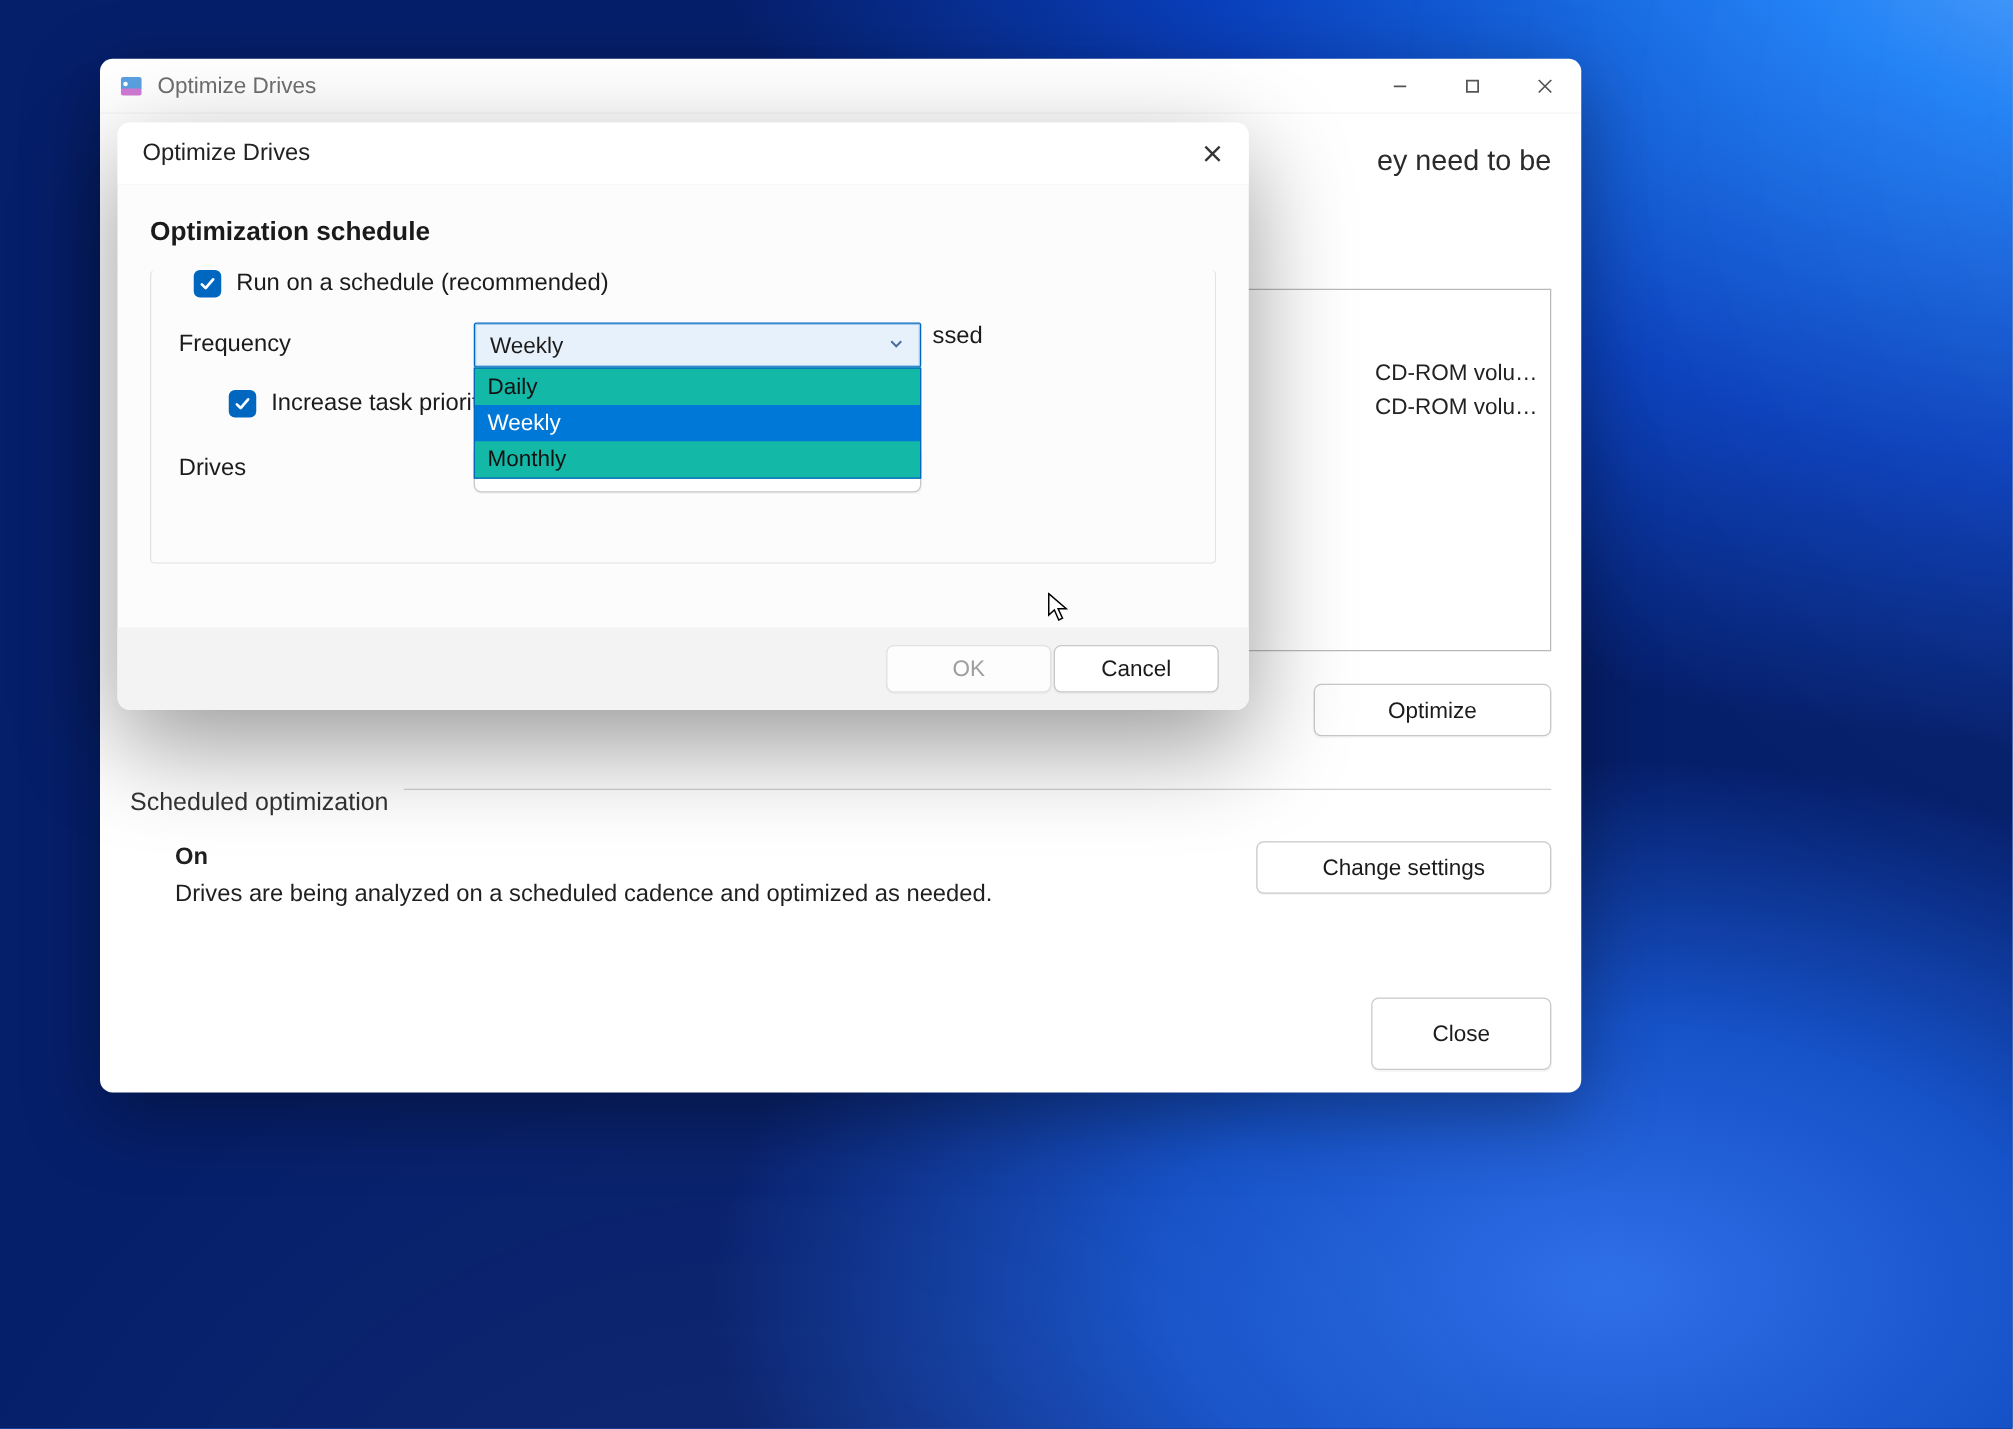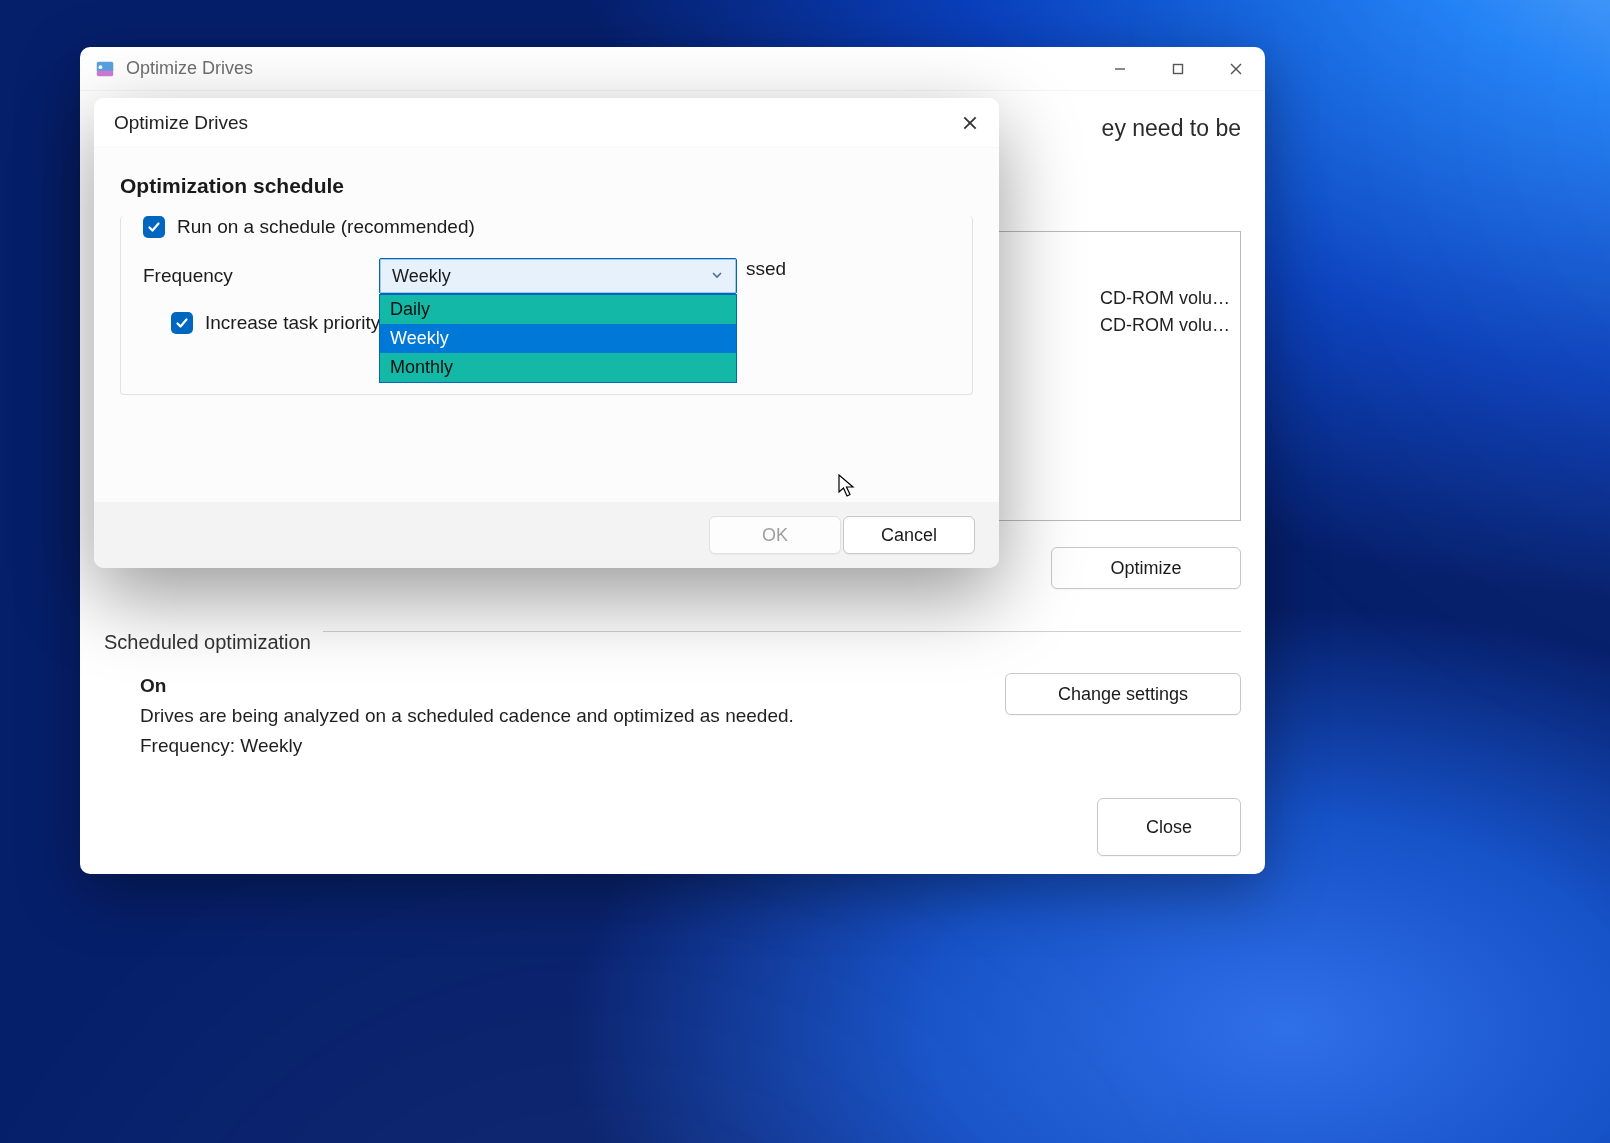--- a/index.html
+++ b/index.html
@@ -97,21 +97,21 @@
     .dialog-title-row {
       height:50px; display:flex; align-items:center; padding:0 6px 0 20px;
       background:#fff; border-top-left-radius:10px; border-top-right-radius:10px;
       border-bottom:1px solid rgba(0,0,0,0.03);
     }
     .dialog-title { font-size:19px; color:#222; }
     .dialog-close { margin-left:auto; width:46px; height:40px; display:flex; align-items:center; justify-content:center; border-radius:4px; }
     .dialog-body { padding: 26px 26px 0; position:relative; flex:1; }
     .dialog-heading { font-size:21px; font-weight:600; color:#1a1a1a; margin-bottom:30px; }
     .dialog-group { border:1px solid #e2e2e2; border-radius:4px; border-top:none; padding: 0 22px 38px; margin-top:-12px; }
-    .row-check { display:flex; align-items:flex-end; font-size:19px; color:#1b1b1b; margin: 4px 0 20px; }
+    .row-check { display:flex; align-items:flex-end; font-size:19px; color:#1b1b1b; margin: 4px 12px 20px; }
     .row-pair { display:flex; align-items:center; margin-bottom:18px; }
     .row-pair .label { width:236px; font-size:19px; color:#1b1b1b; }
     .row-check.indent { padding-left:28px; margin-bottom:22px; }
     .suffix { font-size:19px; color:#1b1b1b; margin-left:4px; }
 
     
     .combo {
       width:358px; height:36px; border:1px solid #0067c0; background:#e7f1fb;
       display:flex; align-items:center; padding:0 12px; border-radius:2px;
       font-size:18px; color:#1b1b1b; position:relative;
@@ -188,21 +188,20 @@
       </div>
 
     <div class="section-divider">
       <span class="label">Scheduled optimization</span>
       <div class="line"></div>
     </div>
 
     <div class="sched-block">
       <div class="on">On</div>
       <div class="row">Drives are being analyzed on a scheduled cadence and optimized as needed.</div>
-      <div class="row">Frequency: Weekly</div>
     </div>
 
     <div class="btn change-btn">
         <span>Change settings</span>
       </div>
     <div class="btn close-btn">
         <span>Close</span>
       </div>
   </div>
 </div>
@@ -249,20 +248,26 @@
 
       <div class="row-check indent">
         <span class="checkbox">
           <svg viewBox="0 0 14 14">
               <polyline points="2.5,7.5 5.5,10.5 11.5,3.5" fill="none" stroke="#fff" stroke-width="2.2" stroke-linecap="round" stroke-linejoin="round"></polyline>
             </svg>
         </span>
         <span>Increase task priority,</span>
       </div>
 
+      <div class="row-pair">
+        <div class="label">Drives</div>
+        <div class="btn choose-btn">
+            <span>Choose</span>
+          </div>
+      </div>
     </div>
   </div>
   <div class="dialog-footer">
     <div class="btn disabled">
         <span>OK</span>
       </div>
     <div class="btn">
         <span>Cancel</span>
       </div>
   </div>

